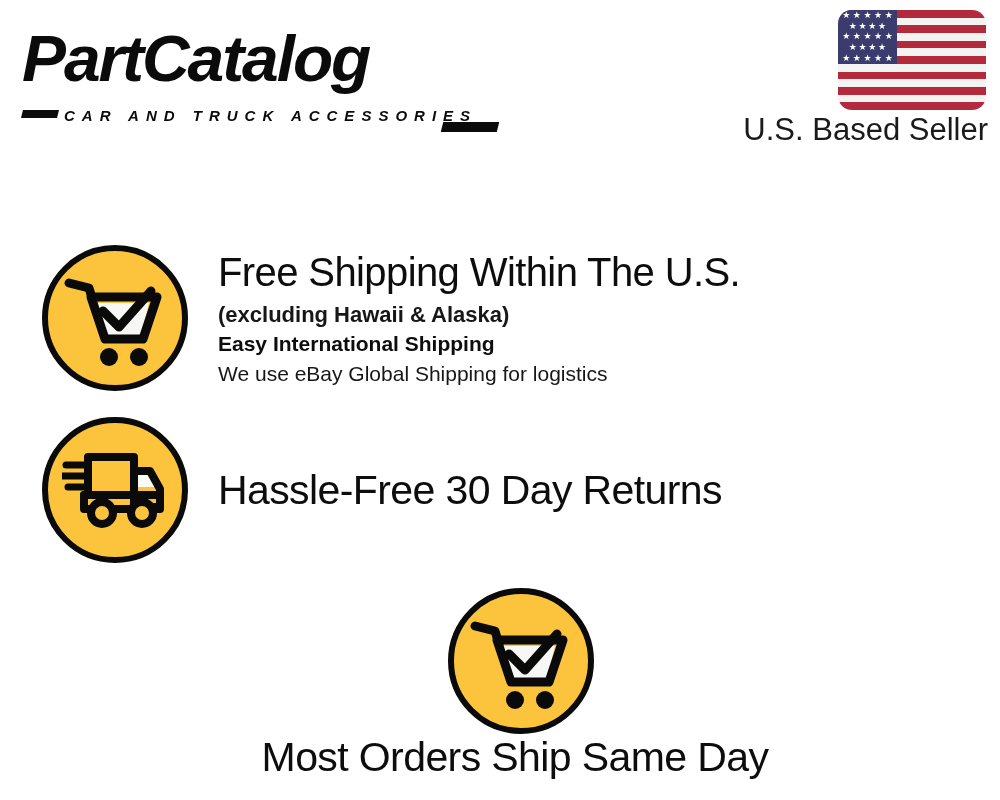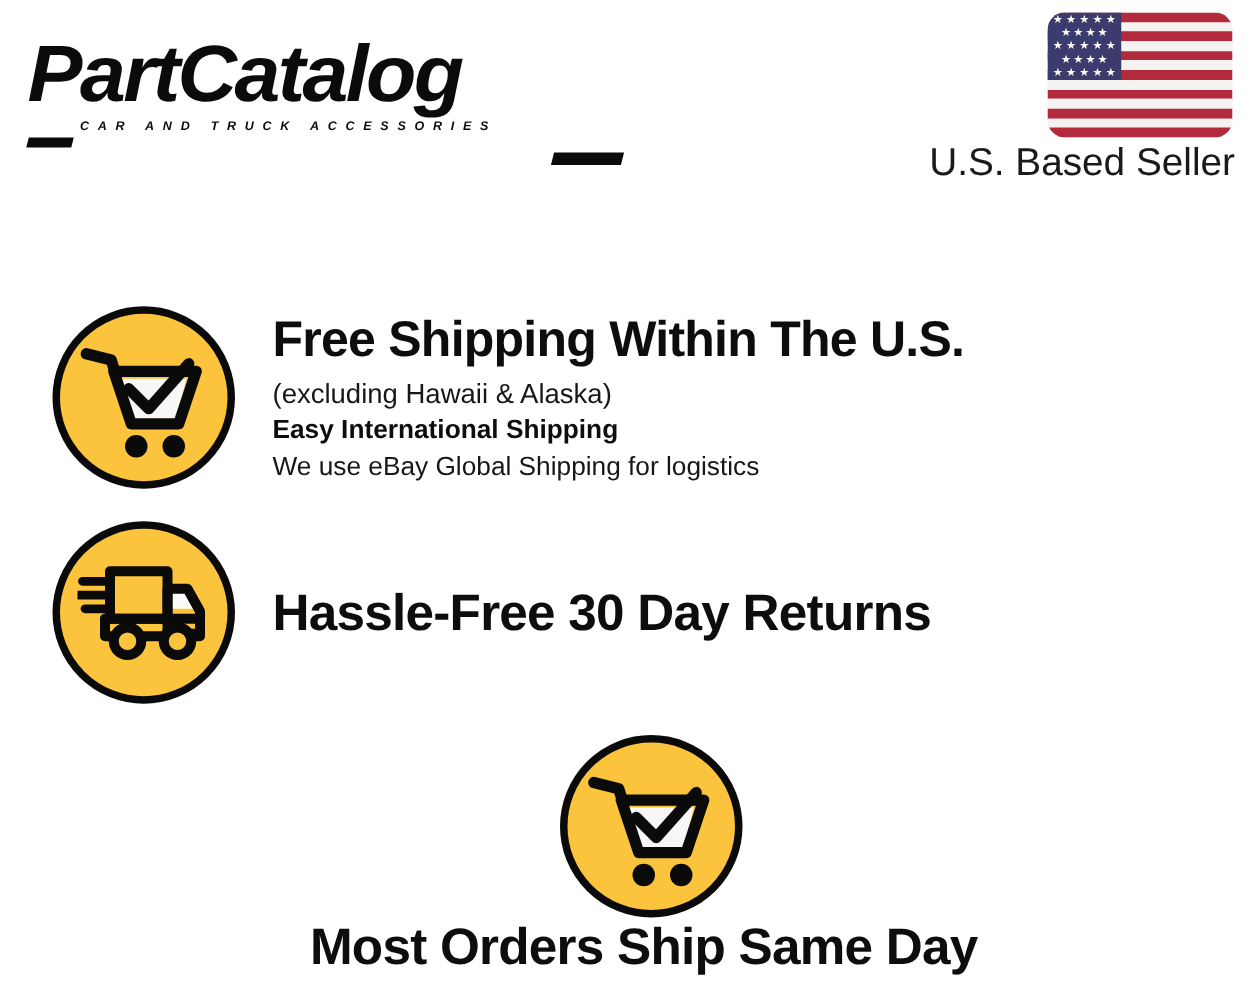--- a/index.html
+++ b/index.html
@@ -40,25 +40,25 @@
     letter-spacing: -2.0px;
     color: #0b0b0b;
     white-space: nowrap;
     transform: scaleX(1.03);
     transform-origin: left center;
   }
   .logo-tagline {
     font-family: "Liberation Sans", sans-serif;
     font-weight: 700;
     font-style: italic;
-    font-size: 10px;
+    font-size: 15px;
     letter-spacing: 7.0px;
     color: #0b0b0b;
     white-space: nowrap;
-    margin-top: 4px;
+    margin-top: 15px;
     margin-left: 42px;
   }
   .logo-underline {
     position: absolute;
     left: 0;
     top: 84px;
     width: 36px;
     height: 8px;
     background: #0b0b0b;
     transform: skewX(-14deg);
@@ -163,29 +163,29 @@
     top: 50%;
     transform: translate(-50%, -50%);
   }
 
   .feature-text {
     margin-left: 30px;
     flex: 1 1 auto;
   }
   .feat-title {
     font-size: 40px;
-    font-weight: 700;
+    font-weight: 400;
     letter-spacing: -0.6px;
     line-height: 46px;
     color: #0d0d0d;
     white-space: nowrap;
   }
   .feat-sub {
     font-size: 22px;
-    font-weight: 400;
+    font-weight: 700;
     line-height: 30px;
     color: #171717;
     margin-top: 5px;
     white-space: nowrap;
   }
   .feat-sub2 {
     font-size: 21px;
     font-weight: 700;
     line-height: 28px;
     color: #0d0d0d;

